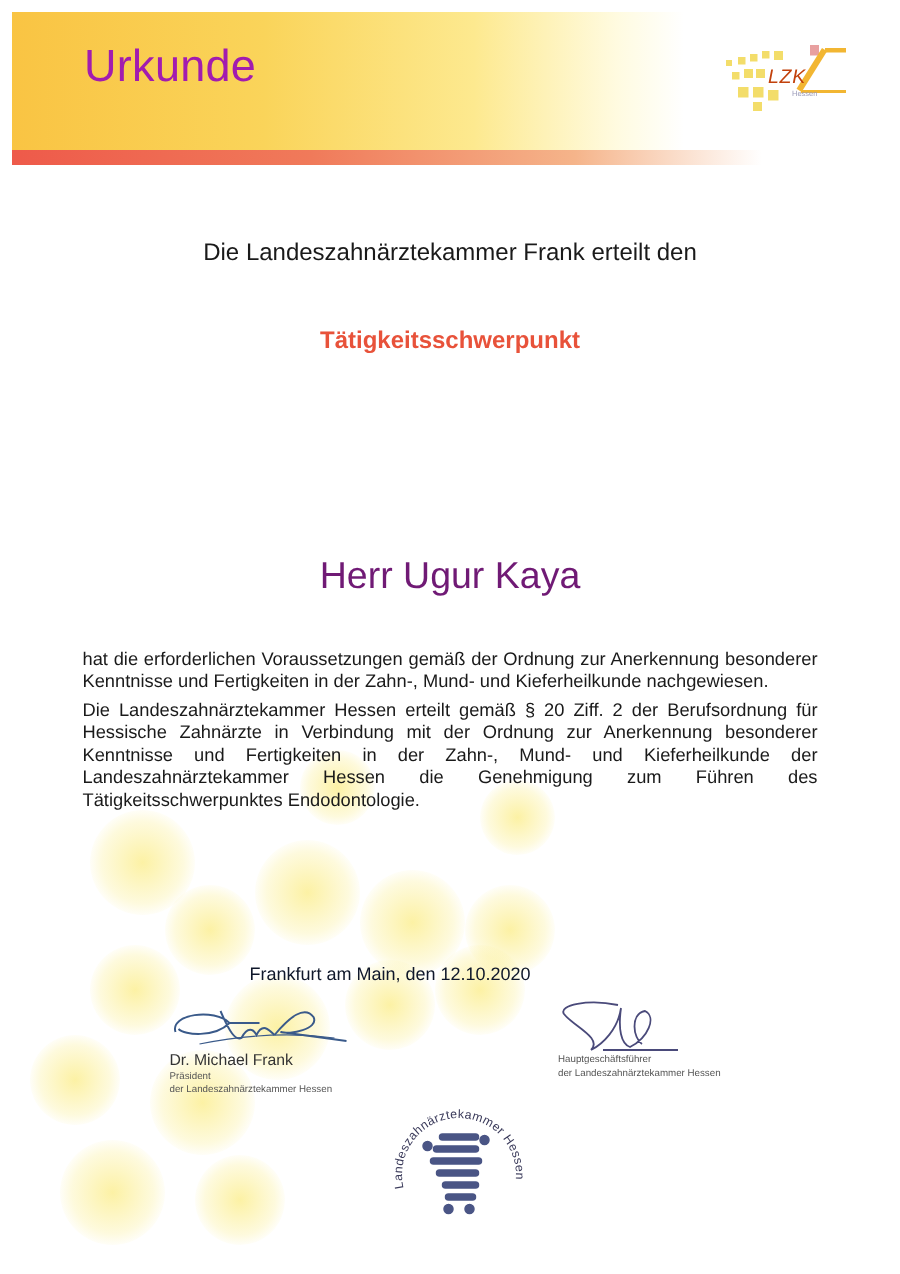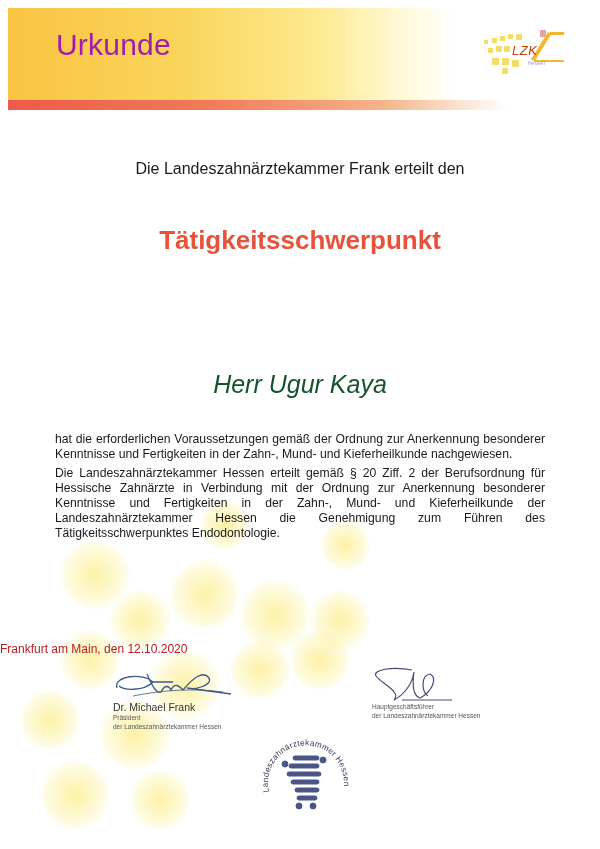--- a/index.html
+++ b/index.html
@@ -40,35 +40,35 @@
   .logo-slash-top { position: absolute; left: 72px; top: 6px; width: 14px; height: 3px; background: #f2b632; }
   .logo-slash-bot { position: absolute; left: 56px; top: 34px; width: 30px; height: 2px; background: #f2b632; }
   .logo-flag { position: absolute; left: 62px; top: 4px; width: 6px; height: 7px; background: #e8a0a0; }
 
   .intro {
     position: absolute; left: 0; width: 600px; top: 160px;
     text-align: center; font-size: 16px; color: #1a1a1a;
   }
   .title-block {
     position: absolute; left: 0; width: 600px; top: 214px;
-    text-align: center; font-size: 26px; font-weight: bold; color: #e8523a; line-height: 28px; margin-top: 12px;
+    text-align: center; font-size: 16px; font-weight: bold; color: #e8523a; line-height: 28px;
   }
   .recipient {
     position: absolute; left: 0; width: 600px; top: 370px;
-    text-align: center; font-size: 25px; color: #14532d; font-style: italic;
+    text-align: center; font-size: 25px; color: #701a75;
   }
   .para {
     position: absolute; left: 55px; width: 490px;
     font-size: 12.2px; line-height: 15px; text-align: justify; color: #1a1a1a;
   }
   .para1 { top: 432px; }
   .para2 { top: 466px; }
   .place-date {
     position: absolute; left: 0; width: 520px; top: 642px;
-    text-align: left; font-size: 12px; color: #b91c1c;
+    text-align: center; font-size: 12px; color: #0f172a;
   }
   .sig-block { position: absolute; width: 200px; }
   .sig-left { left: 113px; top: 668px; }
   .sig-right { left: 372px; top: 666px; }
   .sig-svg { display: block; }
   .sig-name { font-size: 10.5px; color: #333; margin-top: 1px; }
   .sig-role, .sig-org { font-size: 6.5px; color: #555; line-height: 9px; }
   .seal { position: absolute; left: 255px; top: 726px; width: 100px; height: 96px; }
 </style>
 </head>

